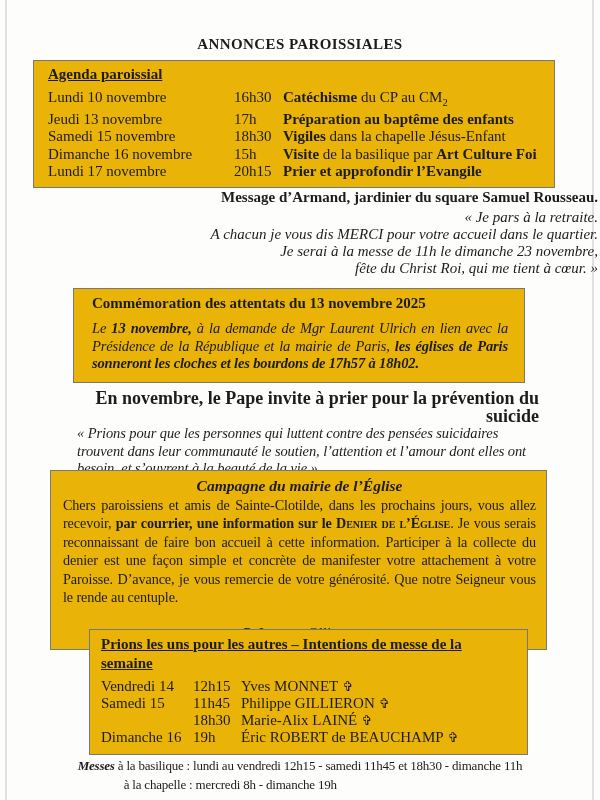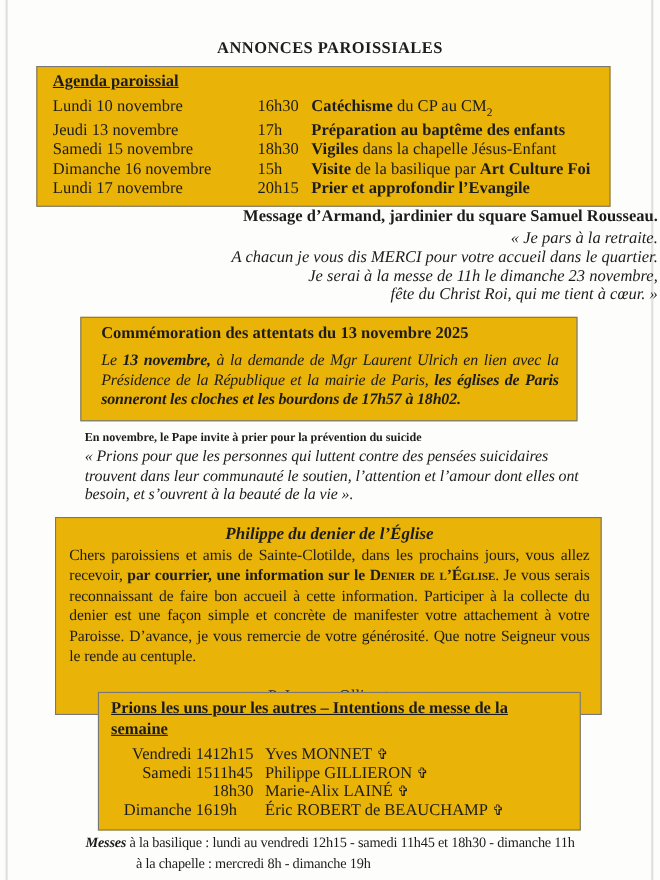--- a/index.html
+++ b/index.html
@@ -44,37 +44,37 @@
   
   .commemoration-box { top: 288px; left: 73px; width: 452px; padding: 5px 16px 9px 18px; }
   .commemoration-heading { font-weight: bold; font-size: 15px; line-height: 19px; }
   .commemoration-body {
     margin-top: 7px; text-align: justify;
     font-size: 14.5px; line-height: 17.5px; letter-spacing: -0.15px; font-style: italic;
   }
 
   
   .pope { position: absolute; top: 389px; left: 77px; width: 462px; }
-  .pope-heading { font-weight: bold; font-size: 11px; line-height: 18px; text-align: left; }
+  .pope-heading { font-weight: bold; font-size: 18px; line-height: 18px; text-align: right; }
   .pope-quote { font-style: italic; font-size: 14.5px; line-height: 17.5px; letter-spacing: -0.1px; }
 
   
   .denier-box { top: 470px; left: 50px; width: 497px; padding: 4px 10px 6px 12px; }
   .denier-heading { text-align: center; font-weight: bold; font-style: italic; font-size: 15.5px; line-height: 21px; }
   .denier-body {
     text-align: justify; font-size: 14.2px; line-height: 18.4px; letter-spacing: -0.1px;
   }
   .denier-signature { text-align: center; font-size: 15px; line-height: 19px; margin-top: 18px; }
 
   
   .intentions-box { top: 629px; left: 89px; width: 439px; padding: 5px 12px 8px 11px; }
   .intentions-heading { font-weight: bold; text-decoration: underline; font-size: 15px; line-height: 19px; }
   .intentions-rows { margin-top: 5px; }
   .intention-row { display: flex; font-size: 15px; line-height: 17px; }
-  .intention-day  { width: 92px; flex: none; text-align: right; }
+  .intention-day  { width: 92px; flex: none; }
   .intention-time { width: 48px; flex: none; }
   .intention-name { flex: 1; }
   .cross-icon { font-family: "DejaVu Sans", sans-serif; font-size: 13px; margin-left: 4px; }
 
   
   .doc-footer { position: absolute; top: 757px; left: 0; right: 0; text-align: center; }
   .doc-footer-inner { display: inline-block; text-align: left; font-size: 13px; line-height: 18.5px; letter-spacing: -0.2px; white-space: nowrap; }
   .footer-line2 { padding-left: 46px; }
 
   sub { font-size: 0.7em; }
@@ -131,21 +131,21 @@
     <div class="commemoration-heading">Commémoration des attentats du 13 novembre 2025</div>
     <div class="commemoration-body"><span>Le </span><span style="font-weight: bold;">13 novembre,</span><span> à la demande de Mgr Laurent Ulrich en lien avec la Présidence de la République et la mairie de Paris, </span><span style="font-weight: bold;">les églises de Paris sonneront les cloches et les bourdons de 17h57 à 18h02.</span></div>
   </div>
 
   <div class="pope">
     <div class="pope-heading">En novembre, le Pape invite à prier pour la prévention du suicide</div>
     <div class="pope-quote">« Prions pour que les personnes qui luttent contre des pensées suicidaires trouvent dans leur communauté le soutien, l’attention et l’amour dont elles ont besoin, et s’ouvrent à la beauté de la vie ».</div>
   </div>
 
   <div class="boxed denier-box">
-    <div class="denier-heading">Philippe du denier de l’Église</div>
+    <div class="denier-heading">Campagne du mairie de l’Église</div>
     <div class="denier-body"><span>Chers paroissiens et amis de Sainte-Clotilde, dans les prochains jours, vous allez recevoir, </span><span style="font-weight: bold;">par courrier, une information sur le </span><span style="font-weight: bold; font-variant: small-caps;">Denier de l’Église</span><span>. Je vous serais reconnaissant de faire bon accueil à cette information. Participer à la collecte du denier est une façon simple et concrète de manifester votre attachement à votre Paroisse. D’avance, je vous remercie de votre générosité. Que notre Seigneur vous le rende au centuple.</span></div>
     <div class="denier-signature">P. Jacques Ollier +</div>
   </div>
 
   <div class="boxed intentions-box">
     <div class="intentions-heading">Prions les uns pour les autres – Intentions de messe de la semaine</div>
     <div class="intentions-rows">
       <div class="intention-row">
         <span class="intention-day">Vendredi 14</span>
         <span class="intention-time">12h15</span>

